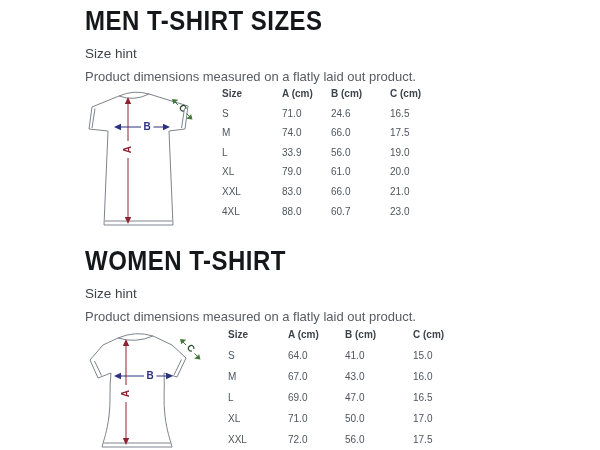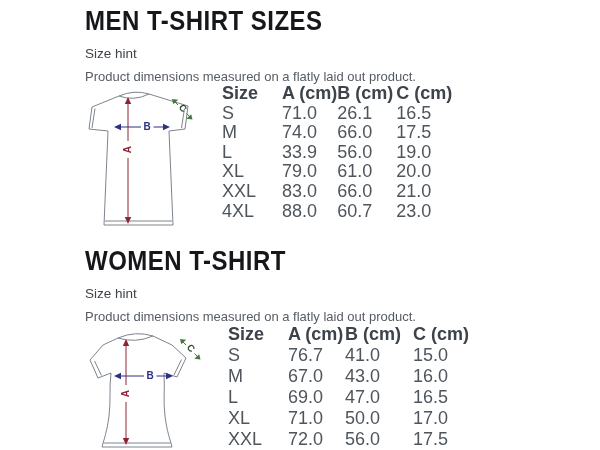--- a/index.html
+++ b/index.html
@@ -18,21 +18,21 @@
   }
   .size-hint{
     margin-top:13px;font-size:13.5px;font-weight:normal;color:#3d434a;line-height:14px;
   }
   .description{
     margin-top:9px;font-size:13px;color:#565c63;line-height:14px;
   }
   .content-row{display:flex;align-items:flex-start;margin-top:2px;}
   .diagram{flex:none;display:block;}
   table{border-collapse:collapse;border-spacing:0;margin-top:-2px;}
-  th,td{padding:0;font-size:18px;white-space:nowrap;}
+  th,td{padding:0;font-size:10px;white-space:nowrap;}
   th{font-weight:bold;color:#3d434a;}
   td{color:#4e555c;}
   th:first-child,td:first-child{text-align:left;}
   th:not(:first-child),td:not(:first-child){text-align:left;}
   .men-table{margin-left:2px;}
   .men-table th,.men-table td{height:19.6px;line-height:19.6px;}
   .men-table th:nth-child(1),.men-table td:nth-child(1){width:60px;}
   .men-table th:nth-child(2),.men-table td:nth-child(2){width:49px;}
   .men-table th:nth-child(3),.men-table td:nth-child(3){width:59px;}
   .men-table th:nth-child(4),.men-table td:nth-child(4){width:68px;}
@@ -103,21 +103,21 @@
             <th>Size</th>
             <th>A (cm)</th>
             <th>B (cm)</th>
             <th>C (cm)</th>
           </tr>
         </thead>
         <tbody>
           <tr>
             <td>S</td>
             <td>71.0</td>
-            <td>26.1</td>
+            <td>24.6</td>
             <td>16.5</td>
           </tr>
           <tr>
             <td>M</td>
             <td>74.0</td>
             <td>66.0</td>
             <td>17.5</td>
           </tr>
           <tr>
             <td>L</td>
@@ -194,21 +194,21 @@
           <tr>
             <th>Size</th>
             <th>A (cm)</th>
             <th>B (cm)</th>
             <th>C (cm)</th>
           </tr>
         </thead>
         <tbody>
           <tr>
             <td>S</td>
-            <td>76.7</td>
+            <td>64.0</td>
             <td>41.0</td>
             <td>15.0</td>
           </tr>
           <tr>
             <td>M</td>
             <td>67.0</td>
             <td>43.0</td>
             <td>16.0</td>
           </tr>
           <tr>

